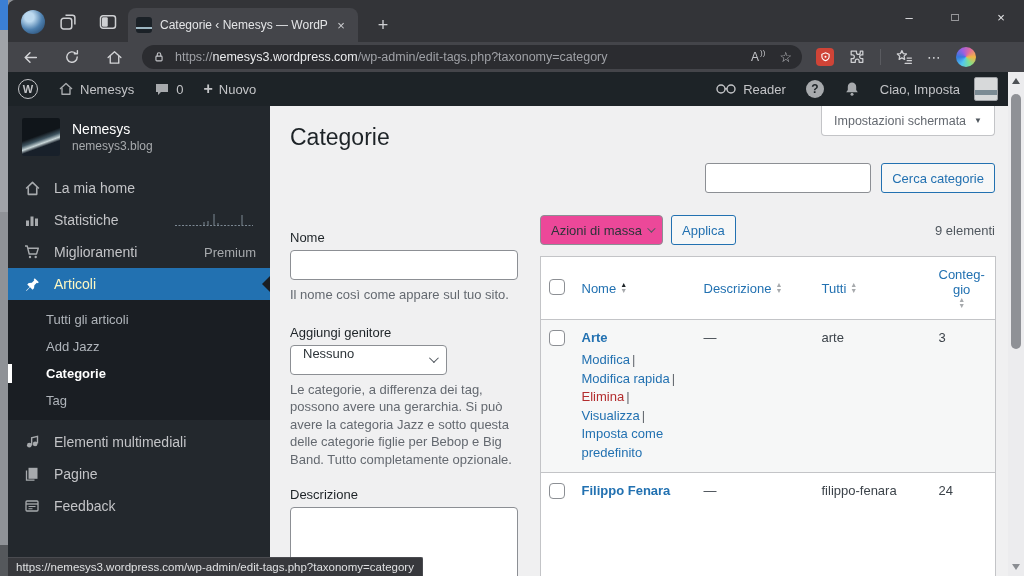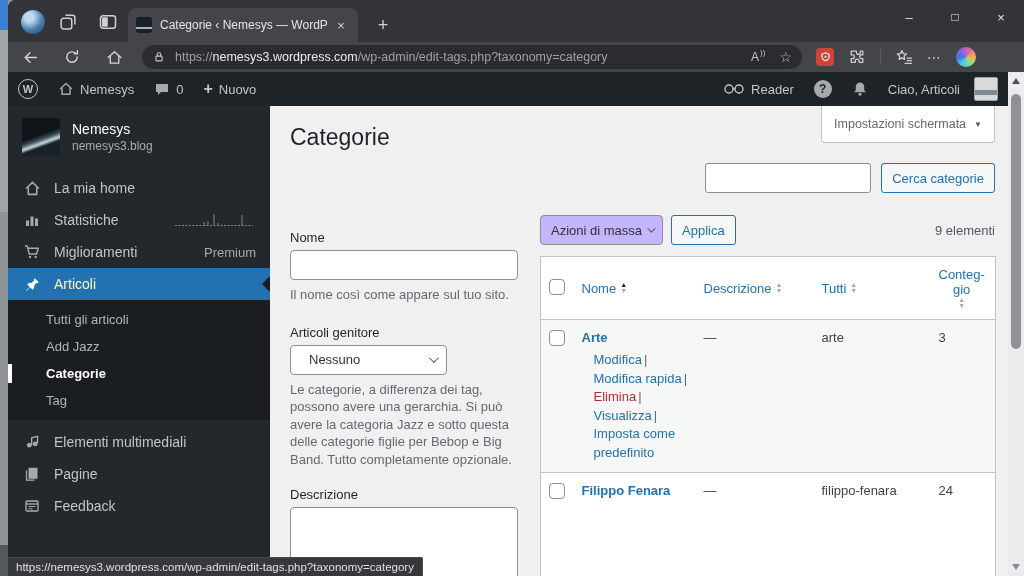--- a/index.html
+++ b/index.html
@@ -83,64 +83,64 @@
   .premium-badge { color:#a7aaad; font-size:13px; }
   .sparkline { display:flex; align-items:flex-end; }
   .submenu { background:#1a1e23; padding:6px 0; }
   .submenu-item { position:relative; padding:6px 12px 6px 38px; font-size:13px; color:#b0b5bb; }
   .submenu-item.current { color:#ffffff; font-weight:700; }
   .submenu-item.current::before { content:""; position:absolute; left:0; top:4px; bottom:4px; width:4px; background:#ffffff; }
   .menu-gap { height:6px; }
 
   
   .content { position:absolute; top:34px; left:262px; right:16px; bottom:0; background:#f0f0f1; overflow:hidden; color:#3c434a; font-size:13px; }
-  .screen-options { position:absolute; top:0; right:13px; height:37px; background:#ffffff; border:1px solid #c3c4c7; border-top:none; border-radius:0 0 4px 4px; display:flex; align-items:center; padding:0 12px; color:#646970; font-size:12.5px; gap:8px; }
+  .screen-options { position:absolute; top:0; right:13px; height:30px; background:#ffffff; border:1px solid #c3c4c7; border-top:none; border-radius:0 0 4px 4px; display:flex; align-items:center; padding:0 12px; color:#646970; font-size:12.5px; gap:8px; }
   .screen-options .arrow { font-size:8px; color:#50575e; }
   .page-title { position:absolute; top:18px; left:20px; font-size:23px; font-weight:400; color:#1d2327; }
 
   .search-row { position:absolute; top:57px; right:13px; display:flex; gap:10px; }
   .search-input { width:166px; height:30px; border:1px solid #8c8f94; border-radius:3px; background:#fff; padding:0 8px; font-size:13px; }
   .btn-secondary { height:30px; background:#f6f7f7; border:1px solid #2271b1; border-radius:3px; color:#2271b1; font-size:13px; padding:0 10px; display:flex; align-items:center; }
 
   
   .form-col { position:absolute; top:107px; left:20px; width:228px; }
   .form-heading { font-size:14px; font-weight:700; color:#1d2327; }
   .field-label { display:block; margin-top:17px; font-size:13px; color:#1d2327; }
   .text-input { margin-top:5px; width:228px; height:30px; border:1px solid #8c8f94; border-radius:4px; background:#fff; padding:0 8px; font-size:13px; }
   .help-text { margin-top:6px; color:#646970; font-size:13px; line-height:17.5px; }
-  .select-box { margin-top:5px; width:157px; height:30px; border:1px solid #8c8f94; border-radius:4px; background:#fff; display:flex; align-items:center; padding:0 18px; color:#2c3338; position:relative; }
+  .select-box { margin-top:5px; width:157px; height:30px; border:1px solid #8c8f94; border-radius:4px; background:#fff; display:flex; align-items:flex-start; padding:0 12px; color:#2c3338; position:relative; }
   .select-box .chev { position:absolute; right:10px; top:10px; width:7px; height:7px; border-right:1.6px solid #50575e; border-bottom:1.6px solid #50575e; transform:rotate(45deg) translateY(-2px); }
   .desc-label { margin-top:19px; }
   .desc-textarea { margin-top:5px; width:228px; height:90px; border:1px solid #8c8f94; border-radius:4px; background:#fff; resize:none; font-family:inherit; font-size:13px; padding:6px 8px; }
 
   
   .table-col { position:absolute; top:109px; left:270px; width:455px; }
   .bulk-row { display:flex; align-items:center; }
-  .bulk-select { width:123px; height:30px; border:1px solid #8c8f94; border-radius:4px; background:#c4b5fd; display:flex; align-items:center; padding:0 10px; color:#2c3338; position:relative; font-size:13px; }
+  .bulk-select { width:123px; height:30px; border:1px solid #8c8f94; border-radius:4px; background:#ec4899; display:flex; align-items:center; padding:0 10px; color:#2c3338; position:relative; font-size:13px; }
   .bulk-select .chev { position:absolute; right:9px; top:11px; width:6px; height:6px; border-right:1.6px solid #50575e; border-bottom:1.6px solid #50575e; transform:rotate(45deg) translateY(-2px); }
   .apply-btn { margin-left:8px; }
   .items-count { margin-left:auto; color:#50575e; font-size:13px; }
 
   table.wp-table { margin-top:11px; width:455px; border-collapse:collapse; background:#fff; border:1px solid #c3c4c7; table-layout:fixed; }
   .wp-table th, .wp-table td { text-align:left; vertical-align:top; font-weight:400; }
   .wp-table thead th { border-bottom:1px solid #c3c4c7; padding:10px 8px; vertical-align:middle; }
   .wp-table tbody tr.striped { background:#f6f7f7; }
   .wp-table tbody tr + tr td { border-top:1px solid #c3c4c7; }
   .cb-col { width:33px; } .name-col { width:122px; } .desc-col { width:118px; } .slug-col { width:117px; } .count-col { width:65px; }
   .checkbox { display:inline-block; width:16px; height:16px; border:1px solid #8c8f94; border-radius:4px; background:#fff; }
   .th-link { color:#2271b1; display:inline-flex; align-items:center; gap:4px; }
   .sort-arrows { display:inline-flex; flex-direction:column; line-height:6px; font-size:7px; }
   .sort-arrows .asc { color:#a7aaad; } .sort-arrows .desc { color:#a7aaad; }
   .sort-arrows .active { color:#1d2327; }
   .count-th { text-align:center; }
   .count-th .th-link { flex-direction:column; gap:0; line-height:15px; }
   .wp-table td { padding:10px 8px; font-size:13px; color:#3c434a; }
   .row-title { color:#2271b1; font-weight:700; font-size:13px; }
   .row-actions { margin-top:6px; line-height:18.5px; }
-  .row-actions .act { display:block;margin-left:12px; }
+  .row-actions .act { display:block; }
   .row-actions a { color:#2271b1; }
   .row-actions a.danger { color:#b32d2e; }
   .row-actions .pipe { color:#646970; margin-left:2px; }
   .dash-cell { color:#787c82; }
   .count-cell { text-align:center; color:#2271b1; }
   .tall-row td { height:118px; }
   a { text-decoration:none; cursor:pointer; }
 
   
   .status-tooltip { position:absolute; left:0; bottom:0; height:19px; background:#37383c; border-top:1px solid #4a4b50; border-right:1px solid #4a4b50; border-top-right-radius:2px; display:flex; align-items:center; padding:0 8px; color:#dfe0e2; font-size:11.5px; white-space:nowrap; z-index:50; }
@@ -289,21 +289,21 @@
           <div class="ab-item">
             <span class="help-circle">?</span>
           </div>
           <div class="ab-item">
             <svg width="16" height="16" viewBox="0 0 16 16">
                 <path d="M8 1.6 a4.2 4.2 0 0 1 4.2 4.2 V9 l1.6 2.2 H2.2 L3.8 9 V5.8 A4.2 4.2 0 0 1 8 1.6 Z" fill="#a7aaad"></path>
                 <circle cx="8" cy="13.3" r="1.5" fill="#a7aaad"></circle>
               </svg>
           </div>
           <div class="ab-item" style="padding-right:0;">
-            <span>Ciao, Articoli</span>
+            <span>Ciao, Imposta</span>
             <span class="ab-avatar"></span>
           </div>
         </div>
       </div>
 
       <div class="sidebar">
         <div class="site-row">
           <span class="site-icon"></span>
           <span>
             <div class="site-title">Nemesys</div>
@@ -419,21 +419,21 @@
           <input class="search-input" type="text" style="">
           <button class="btn-secondary">Cerca categorie</button>
         </div>
 
         <div class="form-col">
 
           <label class="field-label">Nome</label>
           <input class="text-input" type="text" style="">
           <div class="help-text">Il nome così come appare sul tuo sito.</div>
 
-          <label class="field-label" style="margin-top:21px;">Articoli genitore</label>
+          <label class="field-label" style="margin-top:21px;">Aggiungi genitore</label>
           <div class="select-box">
             <span>Nessuno</span>
             <span class="chev"></span>
           </div>
           <div class="help-text">Le categorie, a differenza dei tag, possono avere una gerarchia. Si può avere la categoria Jazz e sotto questa delle categorie figlie per Bebop e Big Band. Tutto completamente opzionale.</div>
 
           <label class="field-label desc-label">Descrizione</label>
           <textarea class="desc-textarea" style=""></textarea>
         </div>
 

